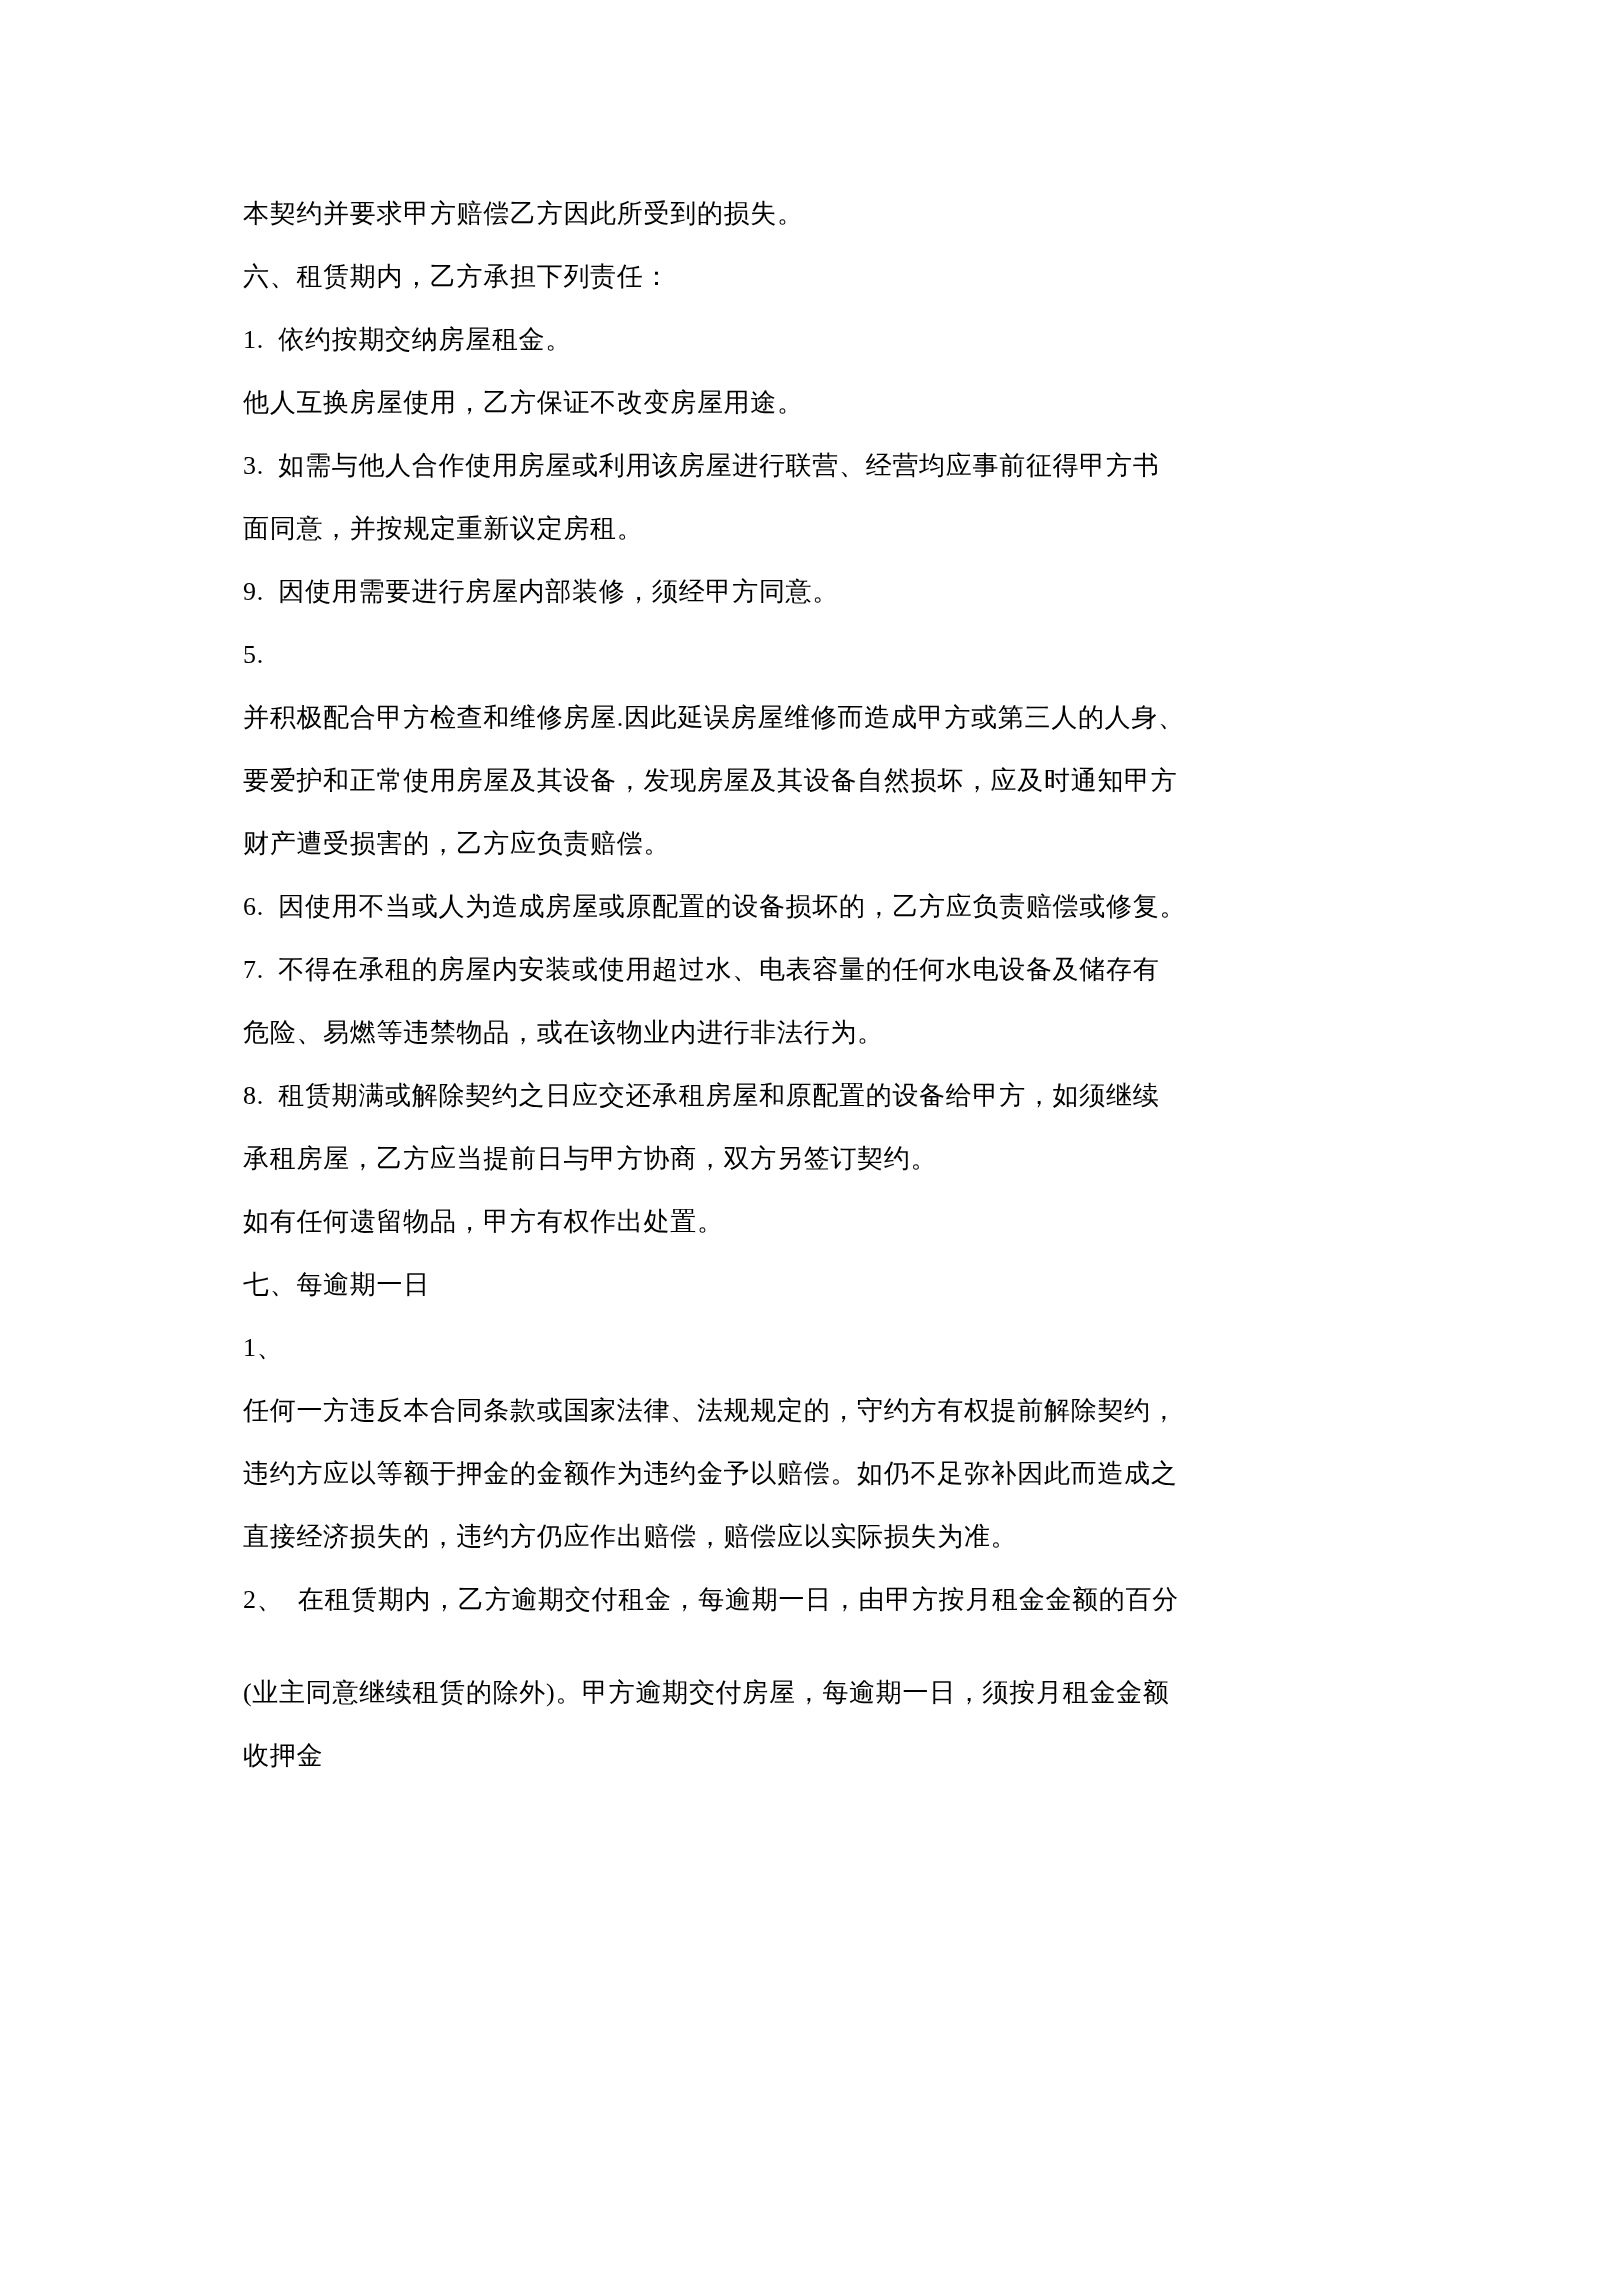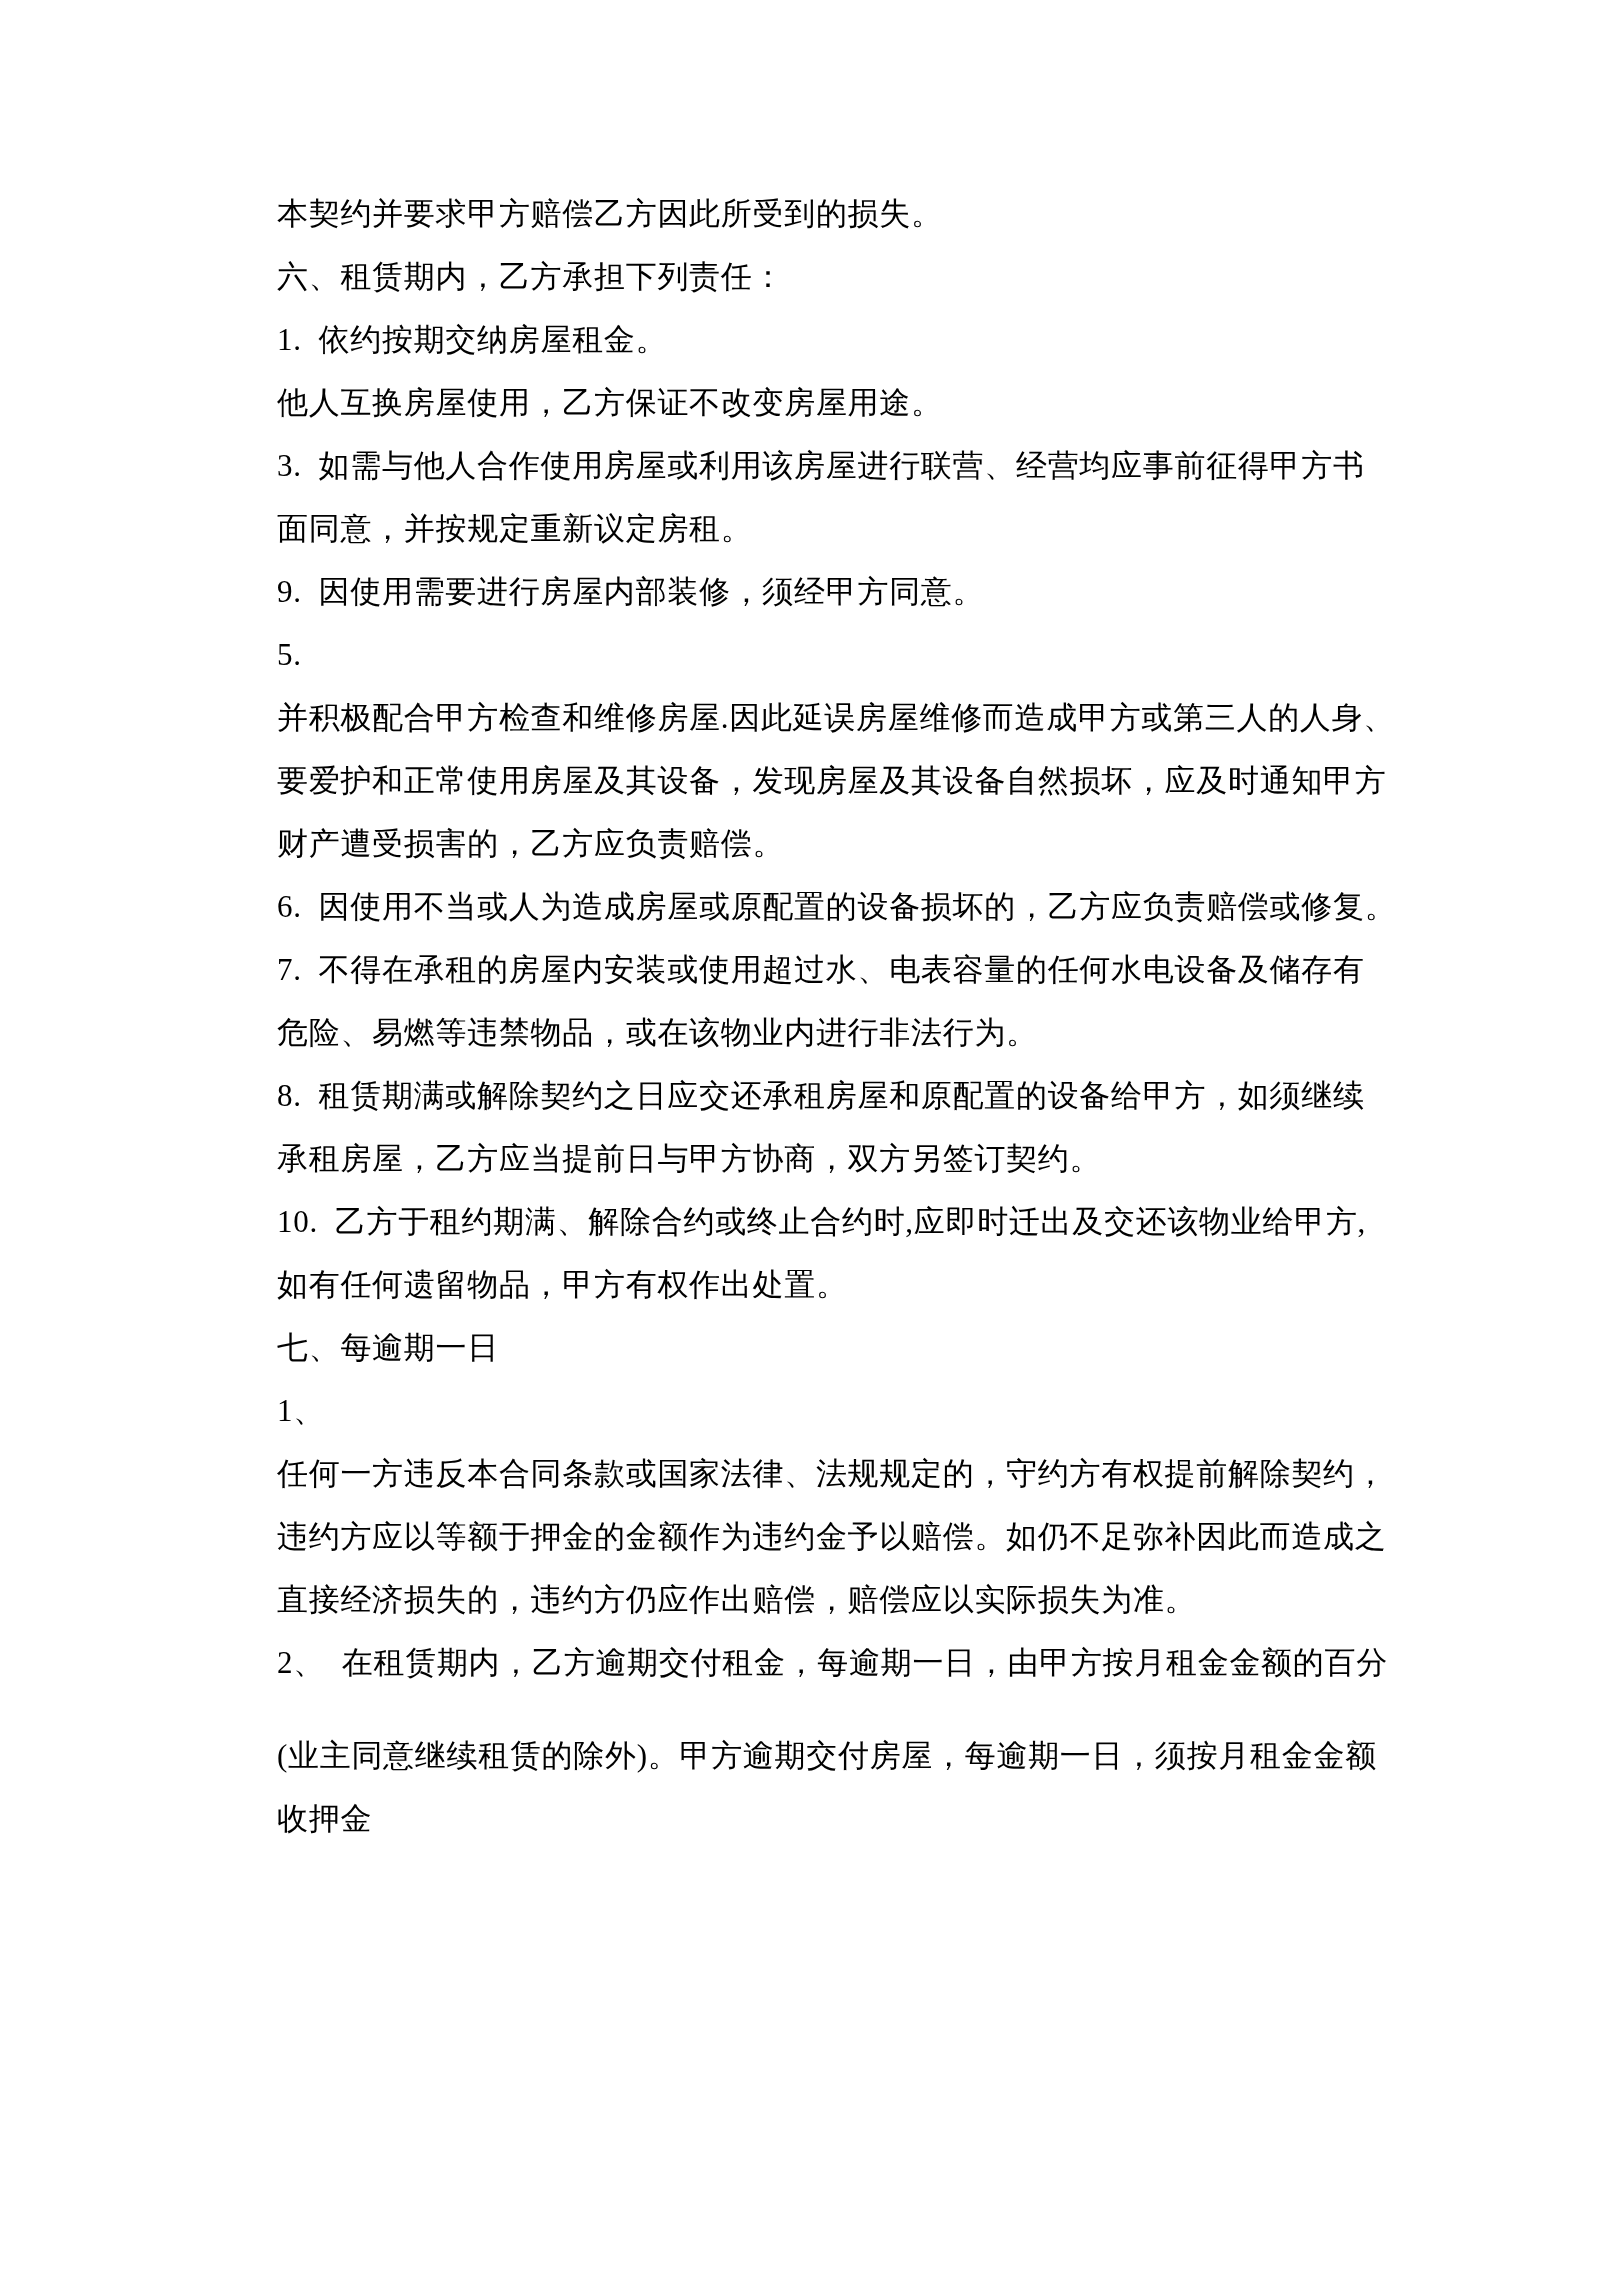--- a/index.html
+++ b/index.html
@@ -16,26 +16,25 @@
     overflow: hidden;
   }
   .page {
     width: 1623px;
     height: 2295px;
     background: #ffffff;
     box-sizing: border-box;
     padding: 182px 216px 0 243px;
   }
   .doc-line {
-    font-size: 31px;
+    font-size: 26px;
     line-height: 63px;
     white-space: pre-wrap;
     letter-spacing: 0.7px;
     word-break: break-all;
-    margin-left: 34px;
   }
   .gap-before {
     margin-top: 30px;
   }
 </style>
 </head>
 <body>
 
 <div class="page">
   <div class="doc-line">本契约并要求甲方赔偿乙方因此所受到的损失。</div>
@@ -47,21 +46,20 @@
   <div class="doc-line">9.  因使用需要进行房屋内部装修，须经甲方同意。</div>
   <div class="doc-line">5.</div>
   <div class="doc-line">并积极配合甲方检查和维修房屋.因此延误房屋维修而造成甲方或第三人的人身、</div>
   <div class="doc-line">要爱护和正常使用房屋及其设备，发现房屋及其设备自然损坏，应及时通知甲方</div>
   <div class="doc-line">财产遭受损害的，乙方应负责赔偿。</div>
   <div class="doc-line">6.  因使用不当或人为造成房屋或原配置的设备损坏的，乙方应负责赔偿或修复。</div>
   <div class="doc-line">7.  不得在承租的房屋内安装或使用超过水、电表容量的任何水电设备及储存有</div>
   <div class="doc-line">危险、易燃等违禁物品，或在该物业内进行非法行为。</div>
   <div class="doc-line">8.  租赁期满或解除契约之日应交还承租房屋和原配置的设备给甲方，如须继续</div>
   <div class="doc-line">承租房屋，乙方应当提前日与甲方协商，双方另签订契约。</div>
-  <div class="doc-line">10.  乙方于租约期满、解除合约或终止合约时,应即时迁出及交还该物业给甲方,</div>
   <div class="doc-line">如有任何遗留物品，甲方有权作出处置。</div>
   <div class="doc-line">七、每逾期一日</div>
   <div class="doc-line">1、</div>
   <div class="doc-line">任何一方违反本合同条款或国家法律、法规规定的，守约方有权提前解除契约，</div>
   <div class="doc-line">违约方应以等额于押金的金额作为违约金予以赔偿。如仍不足弥补因此而造成之</div>
   <div class="doc-line">直接经济损失的，违约方仍应作出赔偿，赔偿应以实际损失为准。</div>
   <div class="doc-line">2、  在租赁期内，乙方逾期交付租金，每逾期一日，由甲方按月租金金额的百分</div>
   <div class="doc-line gap-before">(业主同意继续租赁的除外)。甲方逾期交付房屋，每逾期一日，须按月租金金额</div>
   <div class="doc-line">收押金</div>
 </div>

